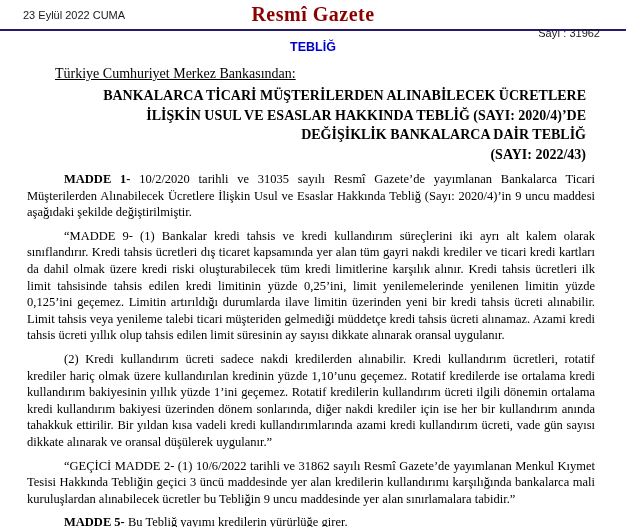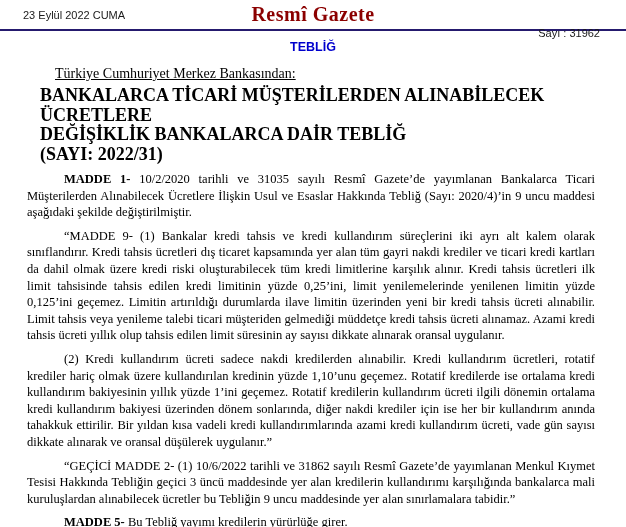--- a/index.html
+++ b/index.html
@@ -47,23 +47,23 @@
   }
   
   .issuer {
     margin:12px 0 0 55px;
     font-size:14px;
     text-decoration:underline;
   }
   
   .doc-title {
     margin:4px 40px 0 40px;
-    text-align:left;
+    text-align:right;
     font-weight:bold;
-    font-size:18px;
+    font-size:14px;
     line-height:19.5px;
   }
   
   .content {
     margin:5px 24px 0 20px;
     font-size:12.5px;
     line-height:16.6px;
     text-align:justify;
   }
   .content p { margin:7px; text-indent:37px; }
@@ -79,22 +79,23 @@
     <span class="gazette">Resmî Gazete</span>
     <span class="issue">Sayı : 31962</span>
   </div>
 
   <div class="section-heading">TEBLİĞ</div>
 
   <div class="issuer">Türkiye Cumhuriyet Merkez Bankasından:</div>
 
   <div class="doc-title">
     <div>BANKALARCA TİCARİ MÜŞTERİLERDEN ALINABİLECEK ÜCRETLERE</div>
+    <div>İLİŞKİN USUL VE ESASLAR HAKKINDA TEBLİĞ (SAYI: 2020/4)’DE</div>
     <div>DEĞİŞİKLİK BANKALARCA DAİR TEBLİĞ</div>
-    <div>(SAYI: 2022/31)</div>
+    <div>(SAYI: 2022/43)</div>
   </div>
 
   <div class="content">
     <p><span class="lead">MADDE 1-</span><span> 10/2/2020 tarihli ve 31035 sayılı Resmî Gazete’de yayımlanan Bankalarca Ticari Müşterilerden Alınabilecek Ücretlere İlişkin Usul ve Esaslar Hakkında Tebliğ (Sayı: 2020/4)’in 9 uncu maddesi aşağıdaki şekilde değiştirilmiştir.</span></p>
     <p><span class="lead"></span><span>“MADDE 9- (1) Bankalar kredi tahsis ve kredi kullandırım süreçlerini iki ayrı alt kalem olarak sınıflandırır. Kredi tahsis ücretleri dış ticaret kapsamında yer alan tüm gayri nakdi krediler ve ticari kredi kartları da dahil olmak üzere kredi riski oluşturabilecek tüm kredi limitlerine karşılık alınır. Kredi tahsis ücretleri ilk limit tahsisinde tahsis edilen kredi limitinin yüzde 0,25’ini, limit yenilemelerinde yenilenen limitin yüzde 0,125’ini geçemez. Limitin artırıldığı durumlarda ilave limitin üzerinden yeni bir kredi tahsis ücreti alınabilir. Limit tahsis veya yenileme talebi ticari müşteriden gelmediği müddetçe kredi tahsis ücreti alınamaz. Azami kredi tahsis ücreti yıllık olup tahsis edilen limit süresinin ay sayısı dikkate alınarak oransal uygulanır.</span></p>
     <p><span class="lead"></span><span>(2) Kredi kullandırım ücreti sadece nakdi kredilerden alınabilir. Kredi kullandırım ücretleri, rotatif krediler hariç olmak üzere kullandırılan kredinin yüzde 1,10’unu geçemez. Rotatif kredilerde ise ortalama kredi kullandırım bakiyesinin yıllık yüzde 1’ini geçemez. Rotatif kredilerin kullandırım ücreti ilgili dönemin ortalama kredi kullandırım bakiyesi üzerinden dönem sonlarında, diğer nakdi krediler için ise her bir kullandırım anında tahakkuk ettirilir. Bir yıldan kısa vadeli kredi kullandırımlarında azami kredi kullandırım ücreti, vade gün sayısı dikkate alınarak ve oransal düşülerek uygulanır.”</span></p>
     <p><span class="lead"></span><span>“GEÇİCİ MADDE 2- (1) 10/6/2022 tarihli ve 31862 sayılı Resmî Gazete’de yayımlanan Menkul Kıymet Tesisi Hakkında Tebliğin geçici 3 üncü maddesinde yer alan kredilerin kullandırımı karşılığında bankalarca mali kuruluşlardan alınabilecek ücretler bu Tebliğin 9 uncu maddesinde yer alan sınırlamalara tabidir.”</span></p>
     <p><span class="lead">MADDE 5-</span><span> Bu Tebliğ yayımı kredilerin yürürlüğe girer.</span></p>
     <p><span class="lead">MADDE 4-</span><span> Bu Tebliğ hükümlerini Türkiye Cumhuriyet Merkez Bankası Başkanı yürütür.</span></p>
   </div>

